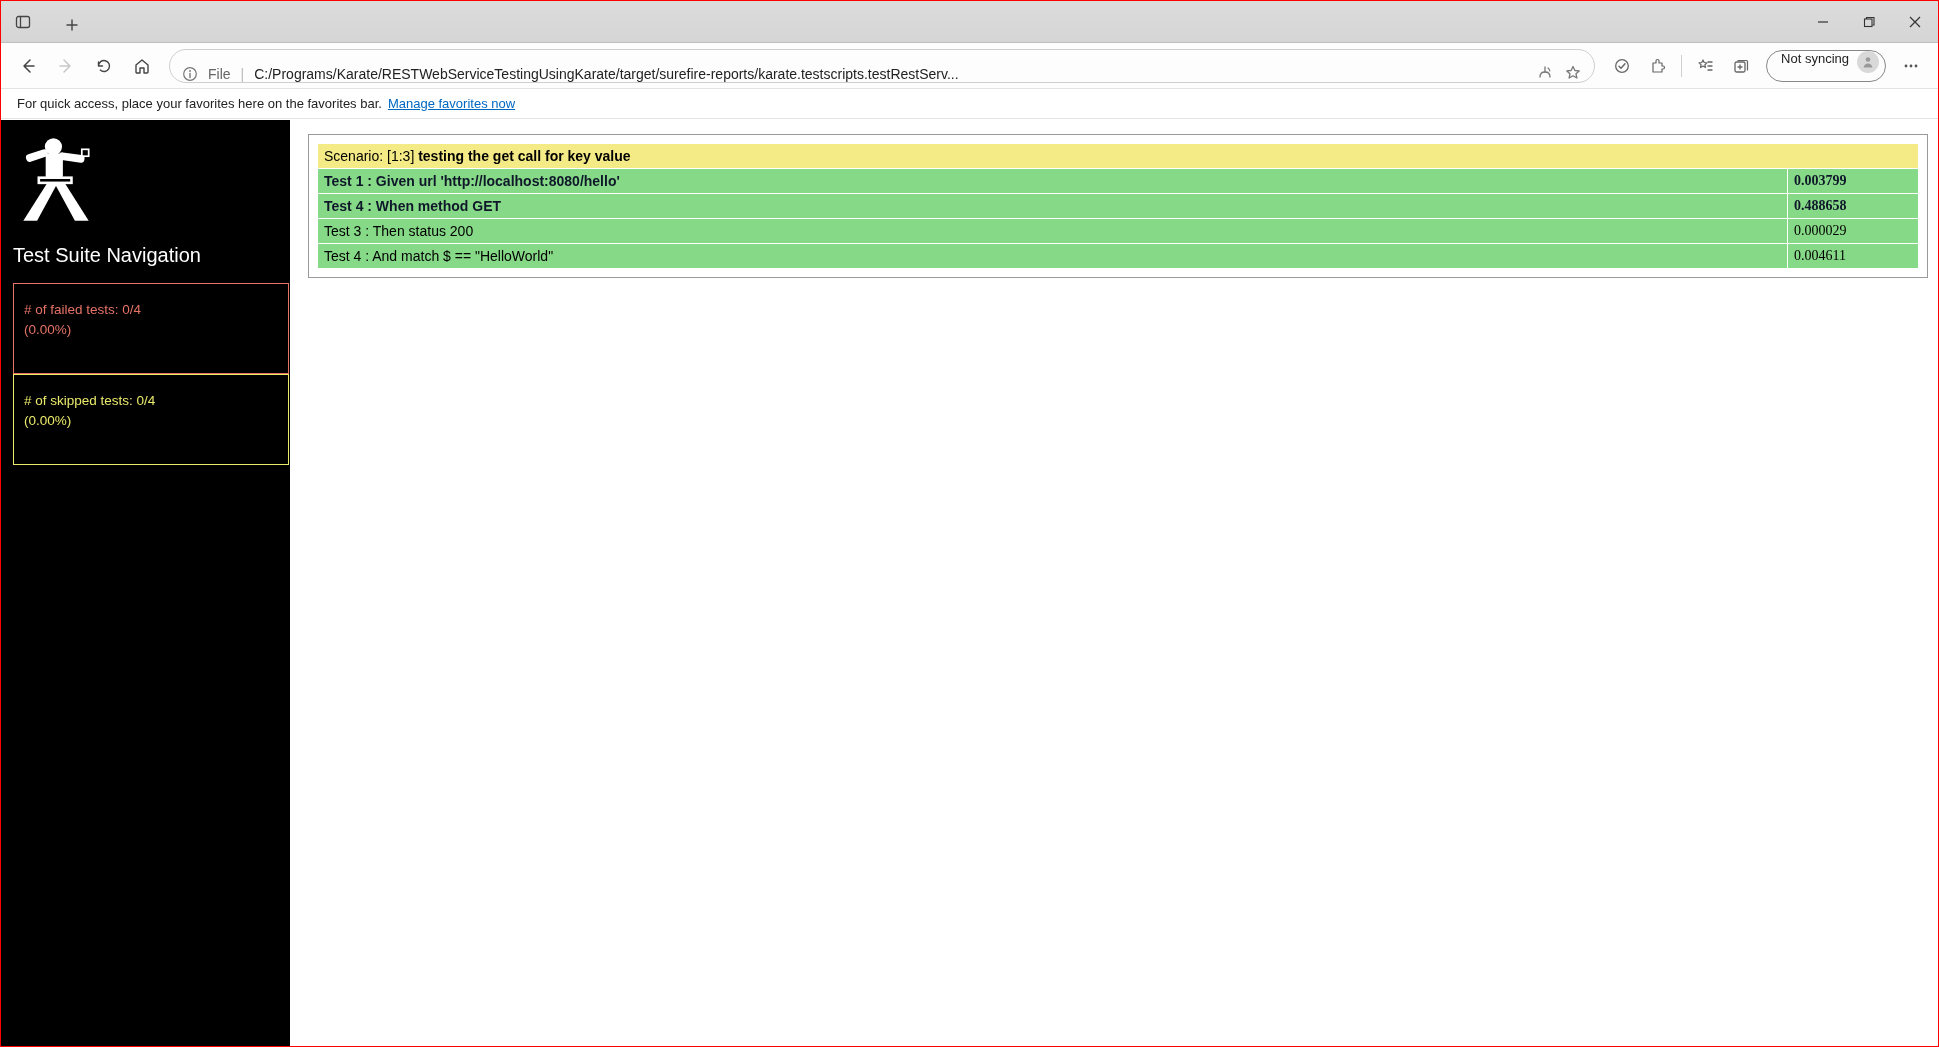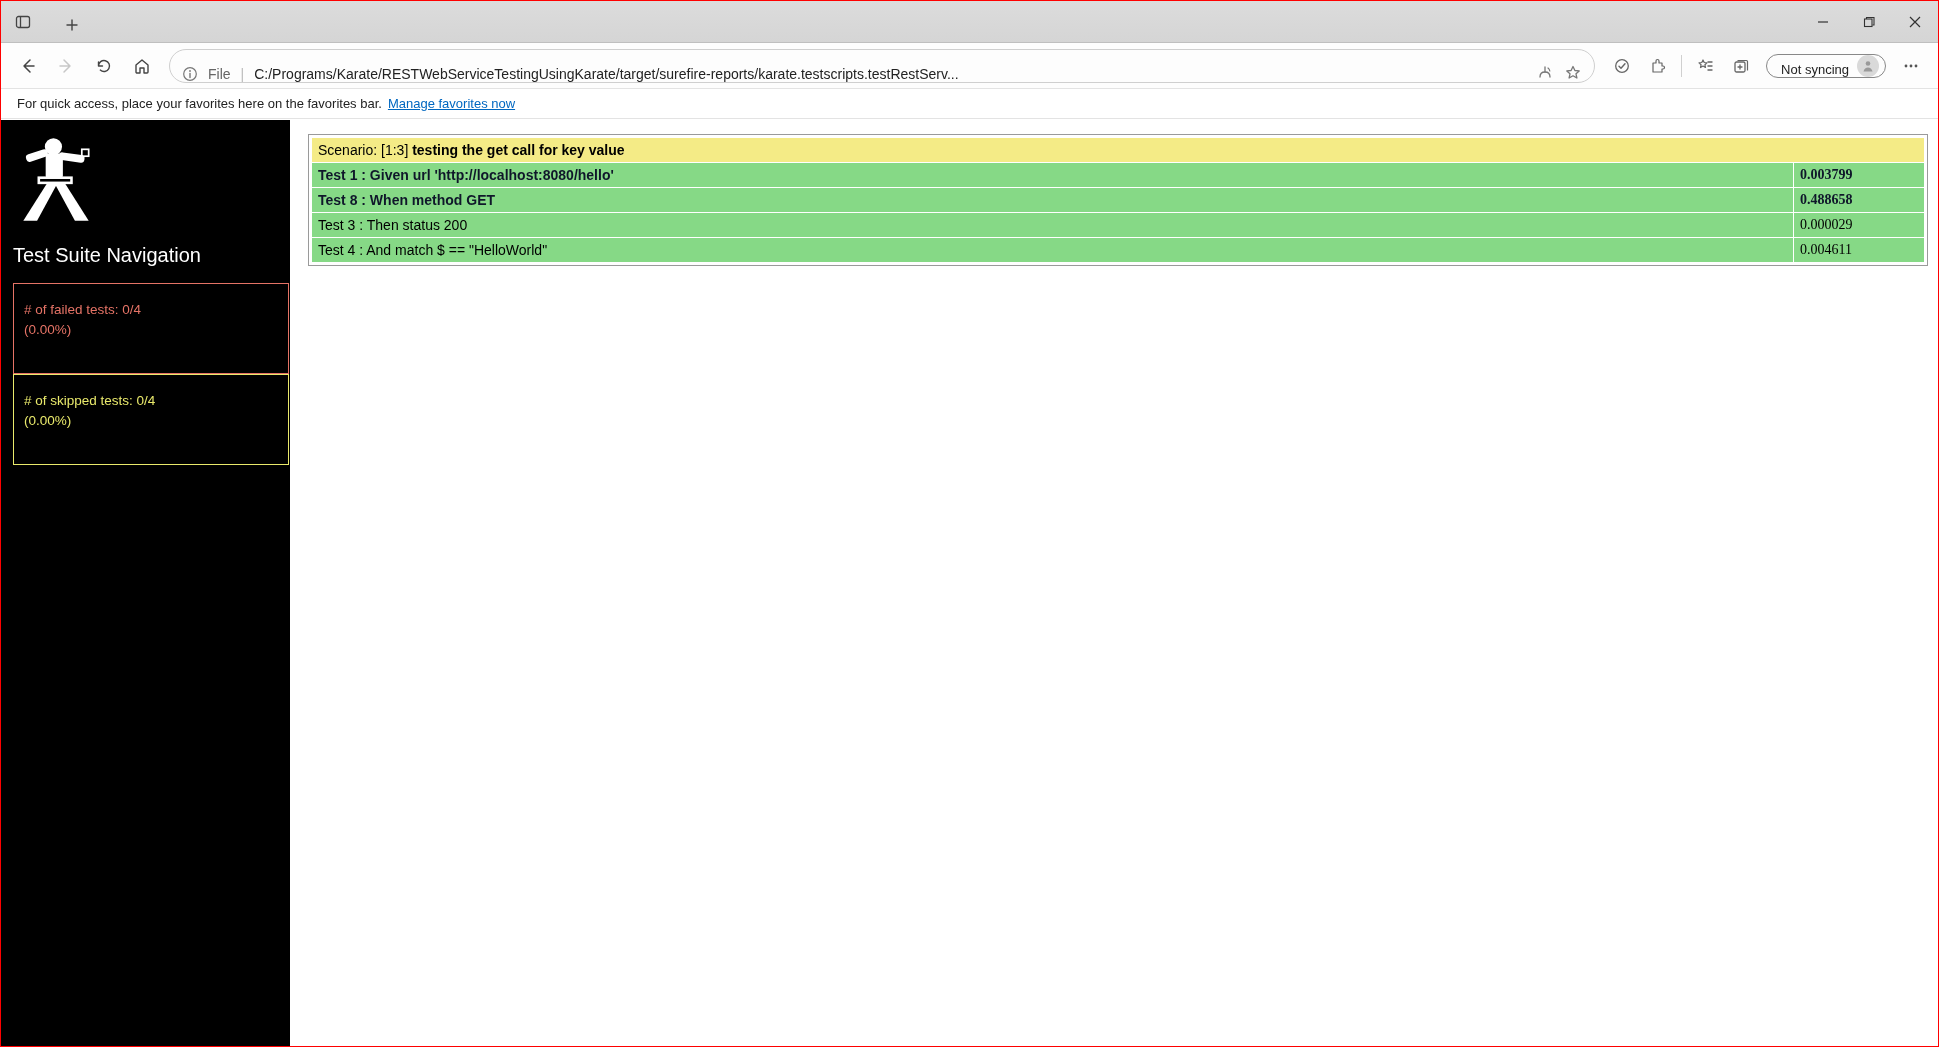--- a/index.html
+++ b/index.html
@@ -48,21 +48,21 @@
     display:flex;align-items:flex-end;padding:0 12px;gap:10px;font-size:14px;color:#555;
     margin:0 6px;
   }
   .addressbar .info-icon{color:#777;display:flex;align-items:center;}
   .addressbar .file-label{color:#666;}
   .addressbar .divider{color:#bbb;}
   .addressbar .url{color:#222;flex:1;white-space:nowrap;overflow:hidden;text-overflow:ellipsis;}
   .addressbar .ab-icon{color:#777;display:flex;align-items:center;}
   .right-icons{display:flex;align-items:center;gap:2px;}
   .not-syncing{
-    height:24px;border:1px solid #888;border-radius:16px;display:flex;align-items:flex-end;
+    height:32px;border:1px solid #888;border-radius:16px;display:flex;align-items:flex-start;
     padding:0 6px 0 14px;gap:8px;font-size:13px;color:#222;margin:0 6px;
   }
   .not-syncing .avatar{
     width:22px;height:22px;border-radius:50%;background:#d9d9d9;display:flex;
     align-items:center;justify-content:center;color:#777;
   }
 
   .bookmark-strip{
     height:30px;display:flex;align-items:center;padding:0 16px;font-size:13px;color:#222;
     border-bottom:1px solid #e3e3e3;gap:6px;background:#fff;
@@ -90,21 +90,21 @@
 
   .pass-links{display:flex;gap:2px;margin-top:18px;}
   .pass-links .pl{
     width:42px;height:28px;background:#86d986;border:1px solid #555;color:#000;
     display:flex;align-items:center;justify-content:center;font-size:14px;cursor:pointer;
   }
 
   .main{
     flex:1;padding:14px 10px 0 18px;overflow:auto;
   }
-  .scenario-box{border:1px solid #9a9a9a;padding:2px;}
+  .scenario-box{border:1px solid #9a9a9a;padding:8px;}
   table.steps{width:100%;border-collapse:separate;border-spacing:1px;font-size:14px;}
   table.steps td{padding:4px 6px;vertical-align:middle;}
   tr.scenario-header td{background:#f4eb86;color:#000;}
   tr.scenario-header .pre{color:#000;}
   tr.scenario-header .name{font-weight:bold;}
   tr.step-bold td{background:#86d986;color:#0f172a;font-weight:bold;margin-left:45px;}
   tr.step-norm td{background:#86d986;color:#000;}
   td.time{width:130px;font-family:Liberation Serif, serif;}
 
   .vsep{width:1px;height:22px;background:#d0d0d0;margin:0 4px;}
@@ -285,21 +285,21 @@
             <tr class="scenario-header">
           <td colspan="2">
             <span class="pre">Scenario: [1:3] </span><span class="name">testing the get call for key value</span>
           </td>
         </tr>
         <tr class="step-bold">
           <td>Test 1 : Given url 'http://localhost:8080/hello'</td>
           <td class="time">0.003799</td>
         </tr>
         <tr class="step-bold">
-          <td>Test 8 : When method GET</td>
+          <td>Test 4 : When method GET</td>
           <td class="time">0.488658</td>
         </tr>
         <tr class="step-norm">
           <td>Test 3 : Then status 200</td>
           <td class="time">0.000029</td>
         </tr>
         <tr class="step-norm">
           <td>Test 4 : And match $ == "HelloWorld"</td>
           <td class="time">0.004611</td>
         </tr>

